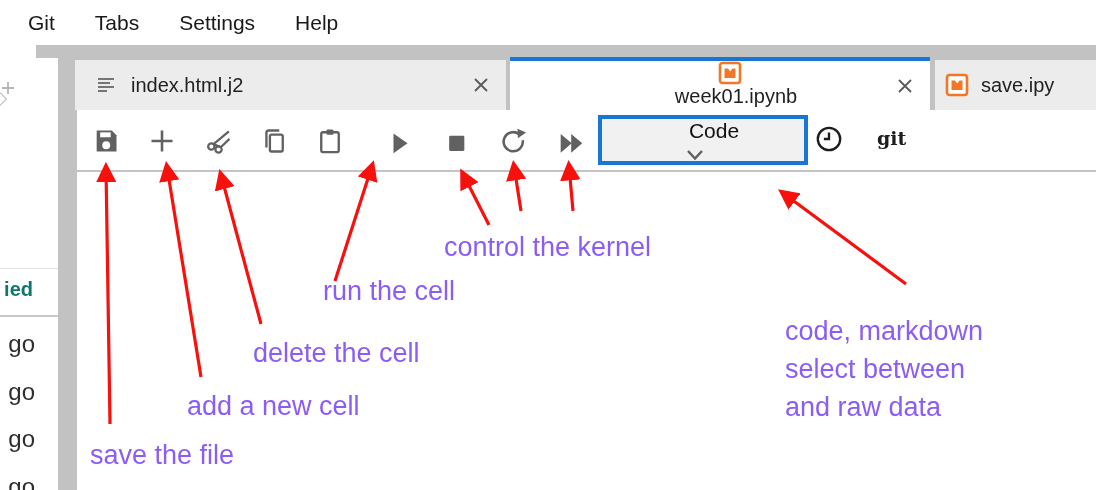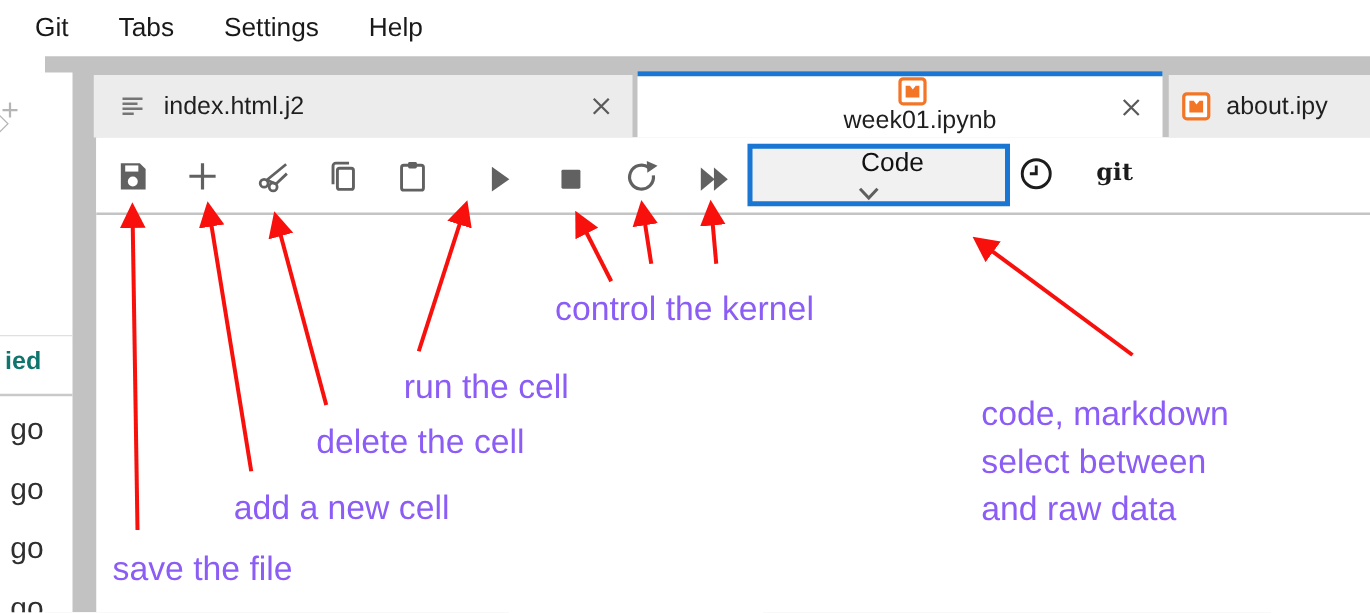--- a/index.html
+++ b/index.html
@@ -98,21 +98,21 @@
     <svg class="closex" viewBox="0 0 18 18">
       <path d="M3 3 L15 15 M15 3 L3 15" stroke="#5a5a5a" stroke-width="1.8" fill="none"></path>
     </svg>
   </div>
 
   <div class="tab tab-inactive" style="left:935px;width:170px;padding-left:10px;">
     <svg width="24" height="24" viewBox="0 0 24 24">
       <rect x="2" y="2" width="20" height="20" rx="2.5" fill="#fff" stroke="#f37626" stroke-width="2.6"></rect>
       <path d="M6.5 17 V7.5 H10 L12.2 10.6 L14.6 7.5 H17.5 V17 Z" fill="#f37626"></path>
     </svg>
-    <span class="lbl">about.ipy</span>
+    <span class="lbl">save.ipy</span>
   </div>
 
   <svg class="tbi" style="left:92px" viewBox="0 0 24 24">
     <path d="M4 3 H17 L21 7 V21 H4 Z" fill="#616161"></path>
     <rect x="7" y="4.6" width="9" height="4.2" fill="#fff"></rect>
     <circle cx="12.2" cy="15.6" r="3.4" fill="#fff"></circle>
   </svg>
   <svg class="tbi" style="left:148px" viewBox="0 0 24 24">
     <path d="M12 3 V21 M3 12 H21" stroke="#616161" stroke-width="2.2" fill="none"></path>
   </svg>
@@ -169,21 +169,21 @@
     <line x1="335" y1="281" x2="372" y2="166" stroke="#f8100c" stroke-width="3.2" marker-end="url(#ah)"></line>
     <line x1="489" y1="225" x2="463" y2="174" stroke="#f8100c" stroke-width="3.2" marker-end="url(#ah)"></line>
     <line x1="521" y1="211" x2="514" y2="166" stroke="#f8100c" stroke-width="3.2" marker-end="url(#ah)"></line>
     <line x1="573" y1="211" x2="569" y2="166" stroke="#f8100c" stroke-width="3.2" marker-end="url(#ah)"></line>
     <line x1="906" y1="284" x2="783" y2="193" stroke="#f8100c" stroke-width="3.2" marker-end="url(#ah)"></line>
   </svg>
 
   <div class="ann" style="left:90px;top:436px">save the file</div>
   <div class="ann" style="left:187px;top:387px">add a new cell</div>
   <div class="ann" style="left:253px;top:334px">delete the cell</div>
-  <div class="ann" style="left:323px;top:290px">run the cell</div>
+  <div class="ann" style="left:323px;top:272px">run the cell</div>
   <div class="ann" style="left:444px;top:228px">control the kernel</div>
   <div class="ann" style="left:785px;top:312px">
     <div>code, markdown</div>
     <div>select between</div>
     <div>and raw data</div>
   </div>
 
 </div>
 
 </body></html>

